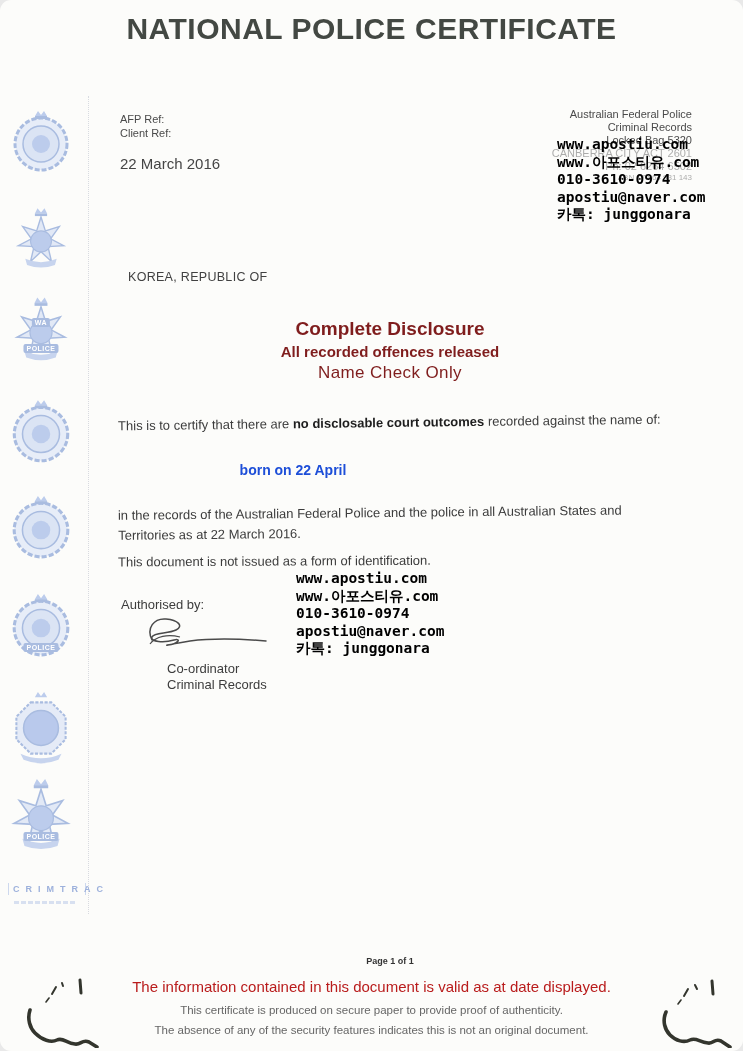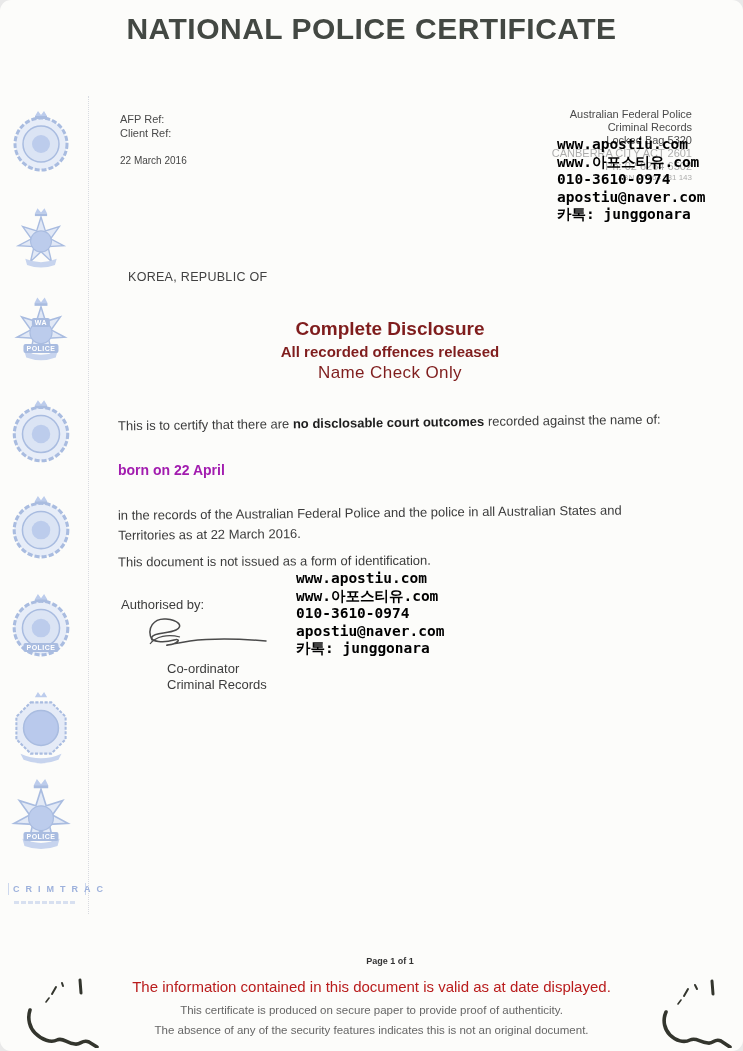--- a/index.html
+++ b/index.html
@@ -25,40 +25,40 @@
   }
   .crimtrac{
     left:8px;top:883px;width:72px;font-size:9px;font-weight:bold;color:#9db1dc;
     letter-spacing:6px;text-align:left;
     border-left:1px solid #cdd8ee;border-right:1px solid #cdd8ee;padding:1px 0 1px 4px;
   }
   .crimtrac-tagline{left:14px;top:901px;width:62px;height:3px;
     background:repeating-linear-gradient(90deg,#c8d4ec 0 5px,transparent 5px 7px);opacity:.7;}
   
   .refs{left:120px;top:112px;font-size:11px;line-height:14px;color:#4a4a4a;}
-  .issue-date{left:120px;top:155px;font-size:10px;color:#454545;}
+  .issue-date{left:120px;top:155px;font-size:15px;color:#454545;}
   .address{left:452px;top:108px;width:240px;text-align:right;font-size:11px;line-height:13px;color:#4a4a4a;}
   .address .faint{opacity:.45;}
   .address .tiny{font-size:8px;line-height:10px;}
   
   .wm{
     font-family:"DejaVu Sans Mono",monospace;font-weight:bold;color:#000;
     font-size:14.5px;line-height:17.5px;white-space:nowrap;text-align:left;
   }
   .wm-top{left:557px;top:136px;}
   .wm-mid{left:296px;top:570px;}
   
   .country{left:128px;top:270px;font-size:12.5px;letter-spacing:.3px;color:#414141;}
   .headings{left:115px;top:318px;width:550px;text-align:center;color:#7f1d1d;}
   .h1{font-size:19px;font-weight:bold;}
   .h2{font-size:15px;font-weight:bold;margin-top:3px;}
   .h3{font-size:17px;font-weight:normal;margin-top:3px;letter-spacing:.4px;}
   .para{left:118px;width:545px;font-size:13px;line-height:20px;color:#3c3c3c;}
   .certify{top:413px;transform:rotate(-0.7deg);}
-  .born{left:118px;top:462px;width:350px;font-size:14px;font-weight:bold;color:#a21caf;}
+  .born{left:118px;top:462px;width:350px;text-align:center;font-size:14px;font-weight:bold;color:#1d4ed8;}
   .records{top:503px;transform:rotate(-0.6deg);}
   .identification{top:551px;transform:rotate(-0.3deg);}
   .authorised{left:121px;top:597px;font-size:13px;color:#3c3c3c;}
   .signature{left:138px;top:610px;}
   .signer{left:121px;top:661px;font-size:13px;line-height:16px;color:#3c3c3c;margin-left:46px;}
   
   .page-num{left:115px;top:956px;width:550px;text-align:center;font-size:9px;font-weight:bold;color:#333;}
   .footer{left:14px;top:978px;width:715px;text-align:center;color:#4e4e4e;}
   .f1{font-size:15px;color:#b91c1c;}
   .f-small{font-size:11.5px;line-height:16px;color:#666;margin-top:4px;}

